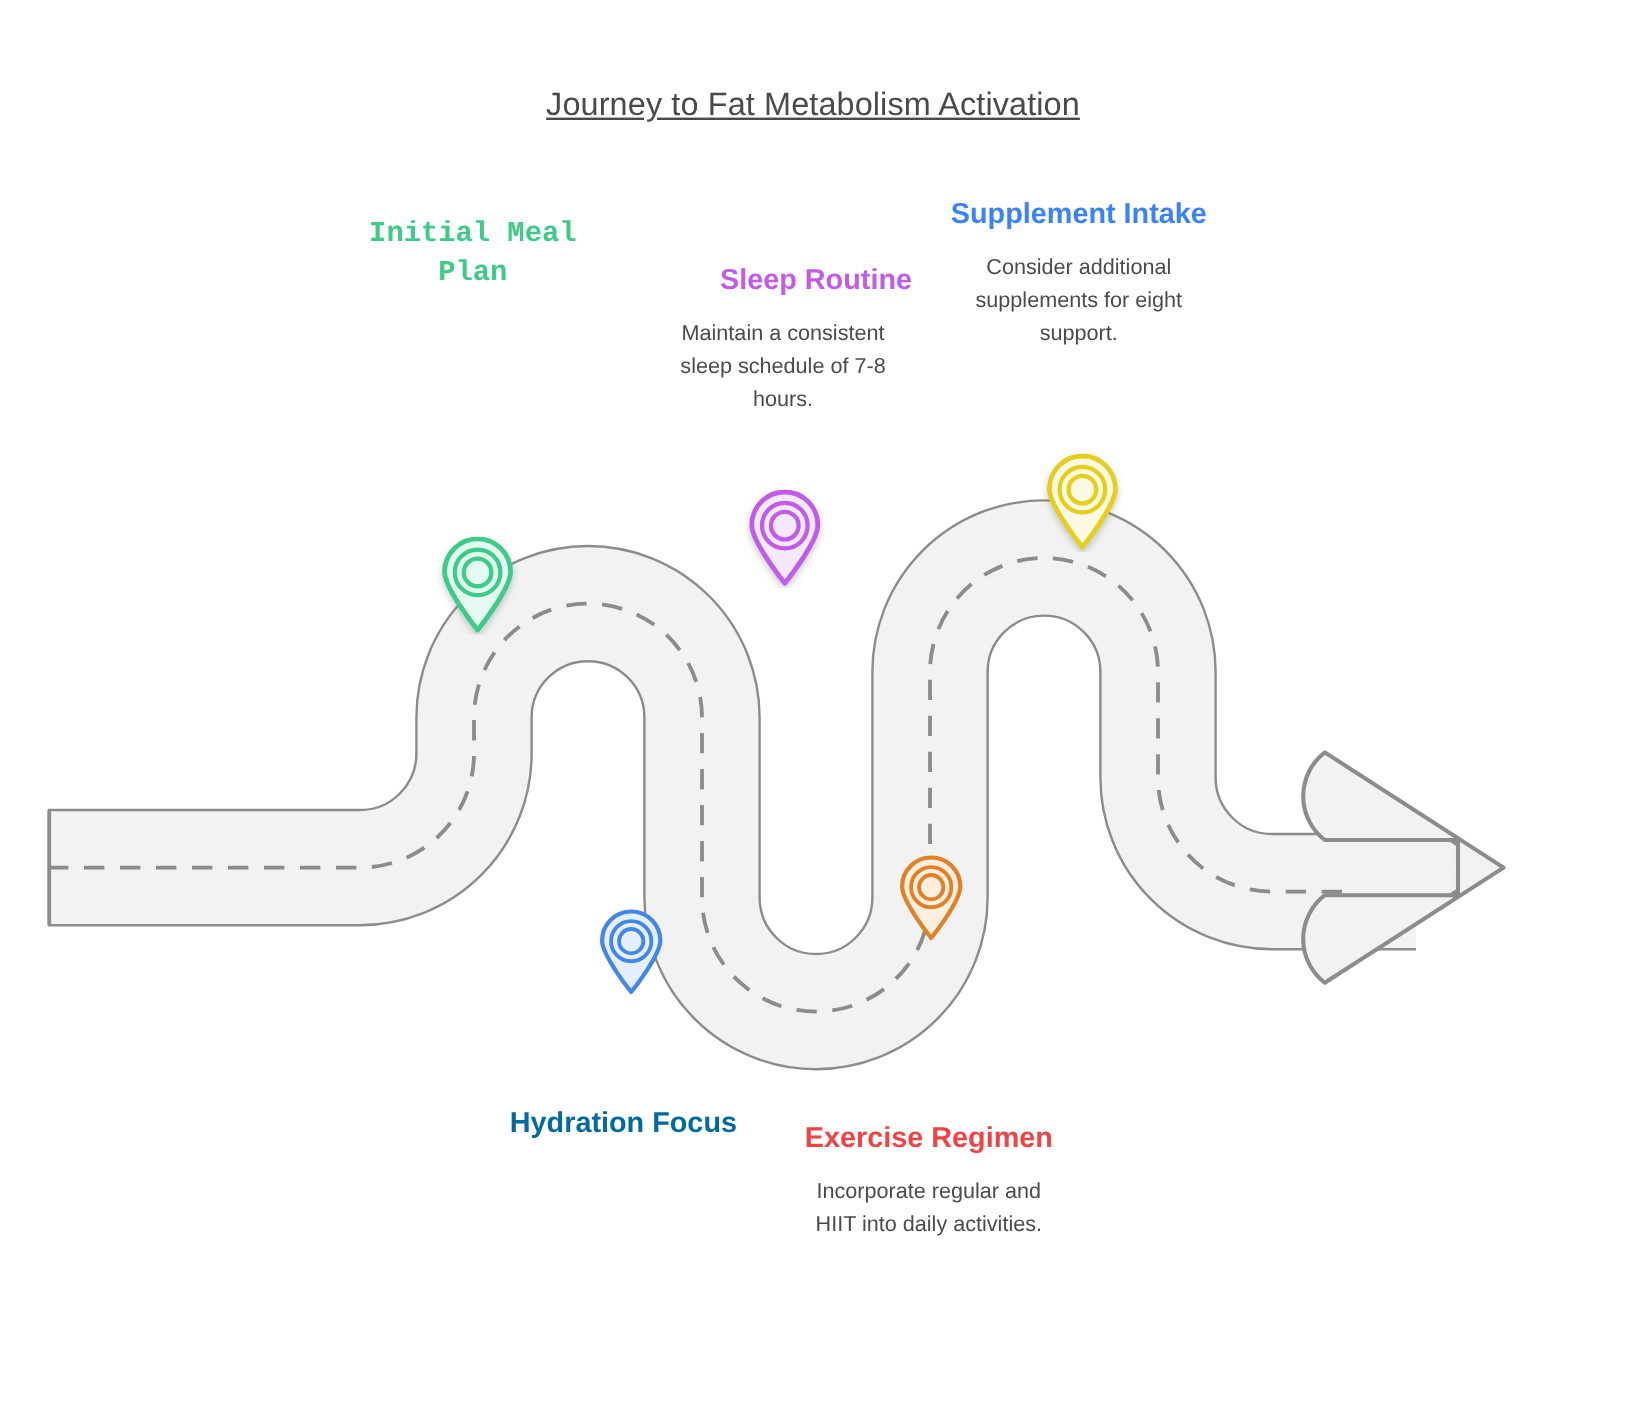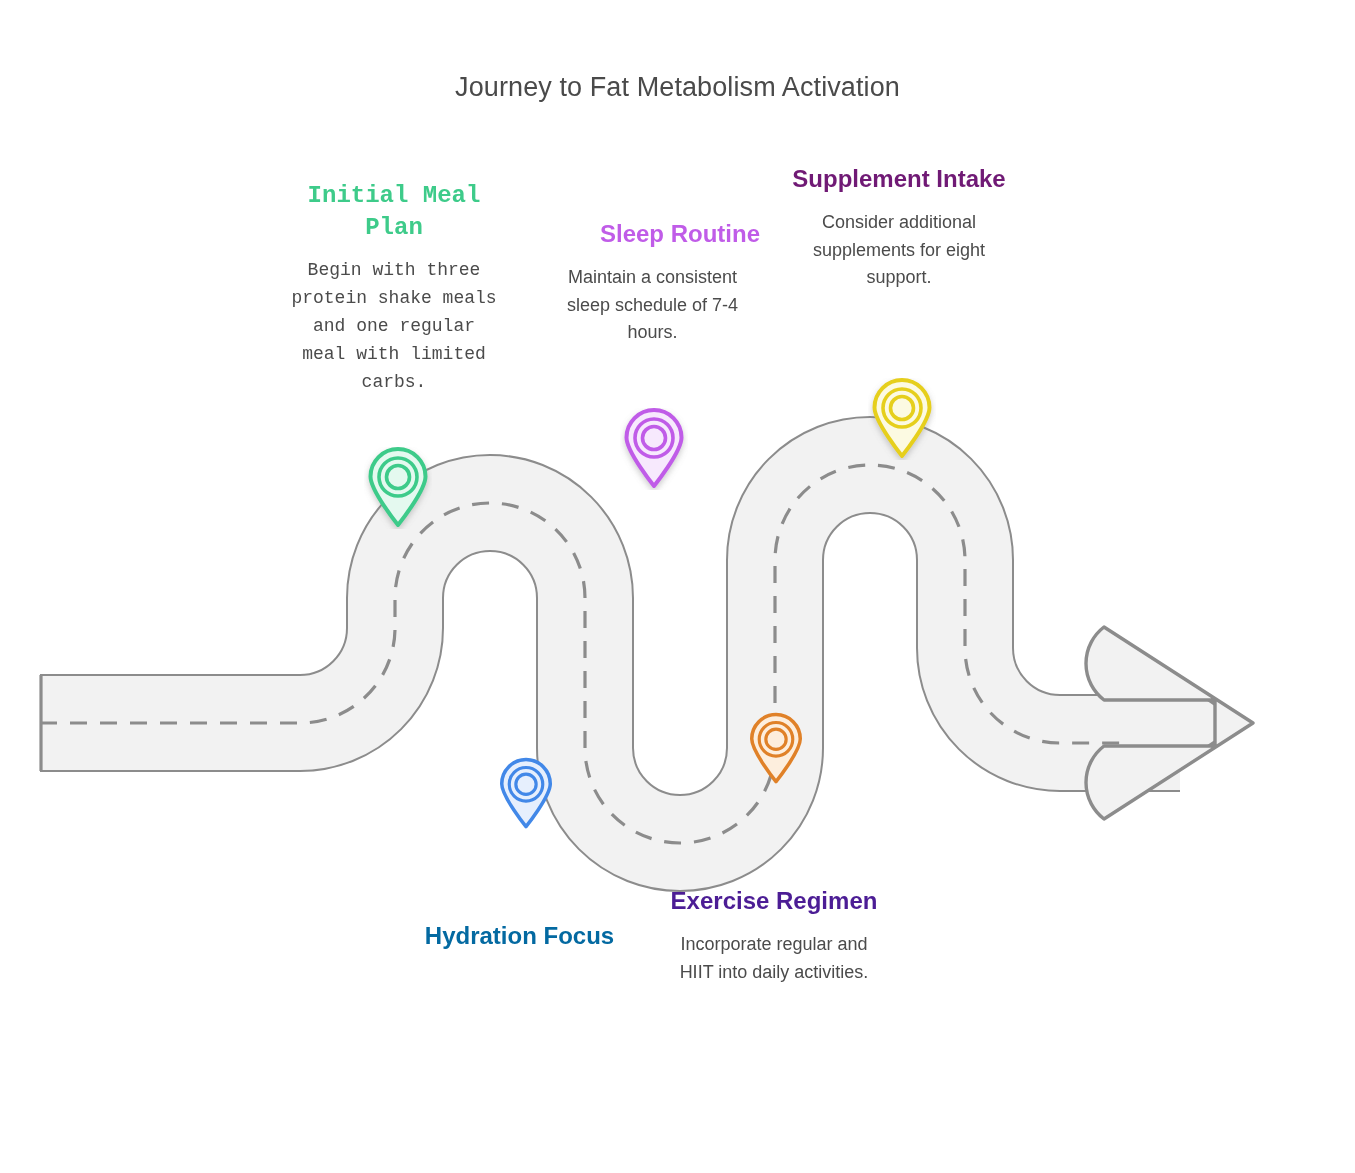--- a/index.html
+++ b/index.html
@@ -28,20 +28,21 @@
   #page-title {
     position: absolute;
     left: 0;
     top: 72px;
     width: 1355px;
     text-align: center;
     font-size: 27px;
     font-weight: 400;
     color: #4a4a4a;
     letter-spacing: 0.1px;
+    text-decoration: underline;
   }
 
   #road-layer {
     position: absolute;
     left: 0;
     top: 0;
     width: 1355px;
     height: 1173px;
   }
 
@@ -186,35 +187,34 @@
   <div class="pin-wrap" style="left:746px; top:712px;">
     <svg width="60" height="74" viewBox="0 0 68 82">
       <path d="M34 78 C34 78 61.5 44 61.5 29.5 A27.5 27.5 0 1 0 6.5 29.5 C6.5 44 34 78 34 78 Z" fill="#fdeedd" stroke="#e08128" stroke-width="4" stroke-linejoin="round"></path>
       <circle cx="34" cy="30" r="19" fill="none" stroke="#e08128" stroke-width="3.6"></circle>
       <circle cx="34" cy="30" r="11.5" fill="none" stroke="#e08128" stroke-width="3.6"></circle>
     </svg>
   </div>
 
   <div class="step-block blk-1">
     <div class="step-heading" style="color:#3ecb8a;">Initial Meal Plan</div>
-    <div class="step-desc">Begin with three protein shake meals and one regular meal with limited carbs.</div>
   </div>
 
   <div class="step-block blk-2">
     <div class="step-heading" style="color:#c05ce8;text-align:right;">Sleep Routine</div>
-    <div class="step-desc">Maintain a consistent sleep schedule of 7-4 hours.</div>
+    <div class="step-desc">Maintain a consistent sleep schedule of 7-8 hours.</div>
   </div>
 
   <div class="step-block blk-3">
-    <div class="step-heading" style="color:#701a75;">Supplement Intake</div>
+    <div class="step-heading" style="color:#3b82f6;">Supplement Intake</div>
     <div class="step-desc">Consider additional supplements for eight support.</div>
   </div>
 
   <div class="step-block blk-4">
     <div class="step-heading" style="color:#0369a1;">Hydration Focus</div>
   </div>
 
   <div class="step-block blk-5">
-    <div class="step-heading" style="color:#4c1d95;">Exercise Regimen</div>
+    <div class="step-heading" style="color:#ef4444;margin-top:48px;">Exercise Regimen</div>
     <div class="step-desc">Incorporate regular and HIIT into daily activities.</div>
   </div>
 
 </div>
 
 </body></html>

